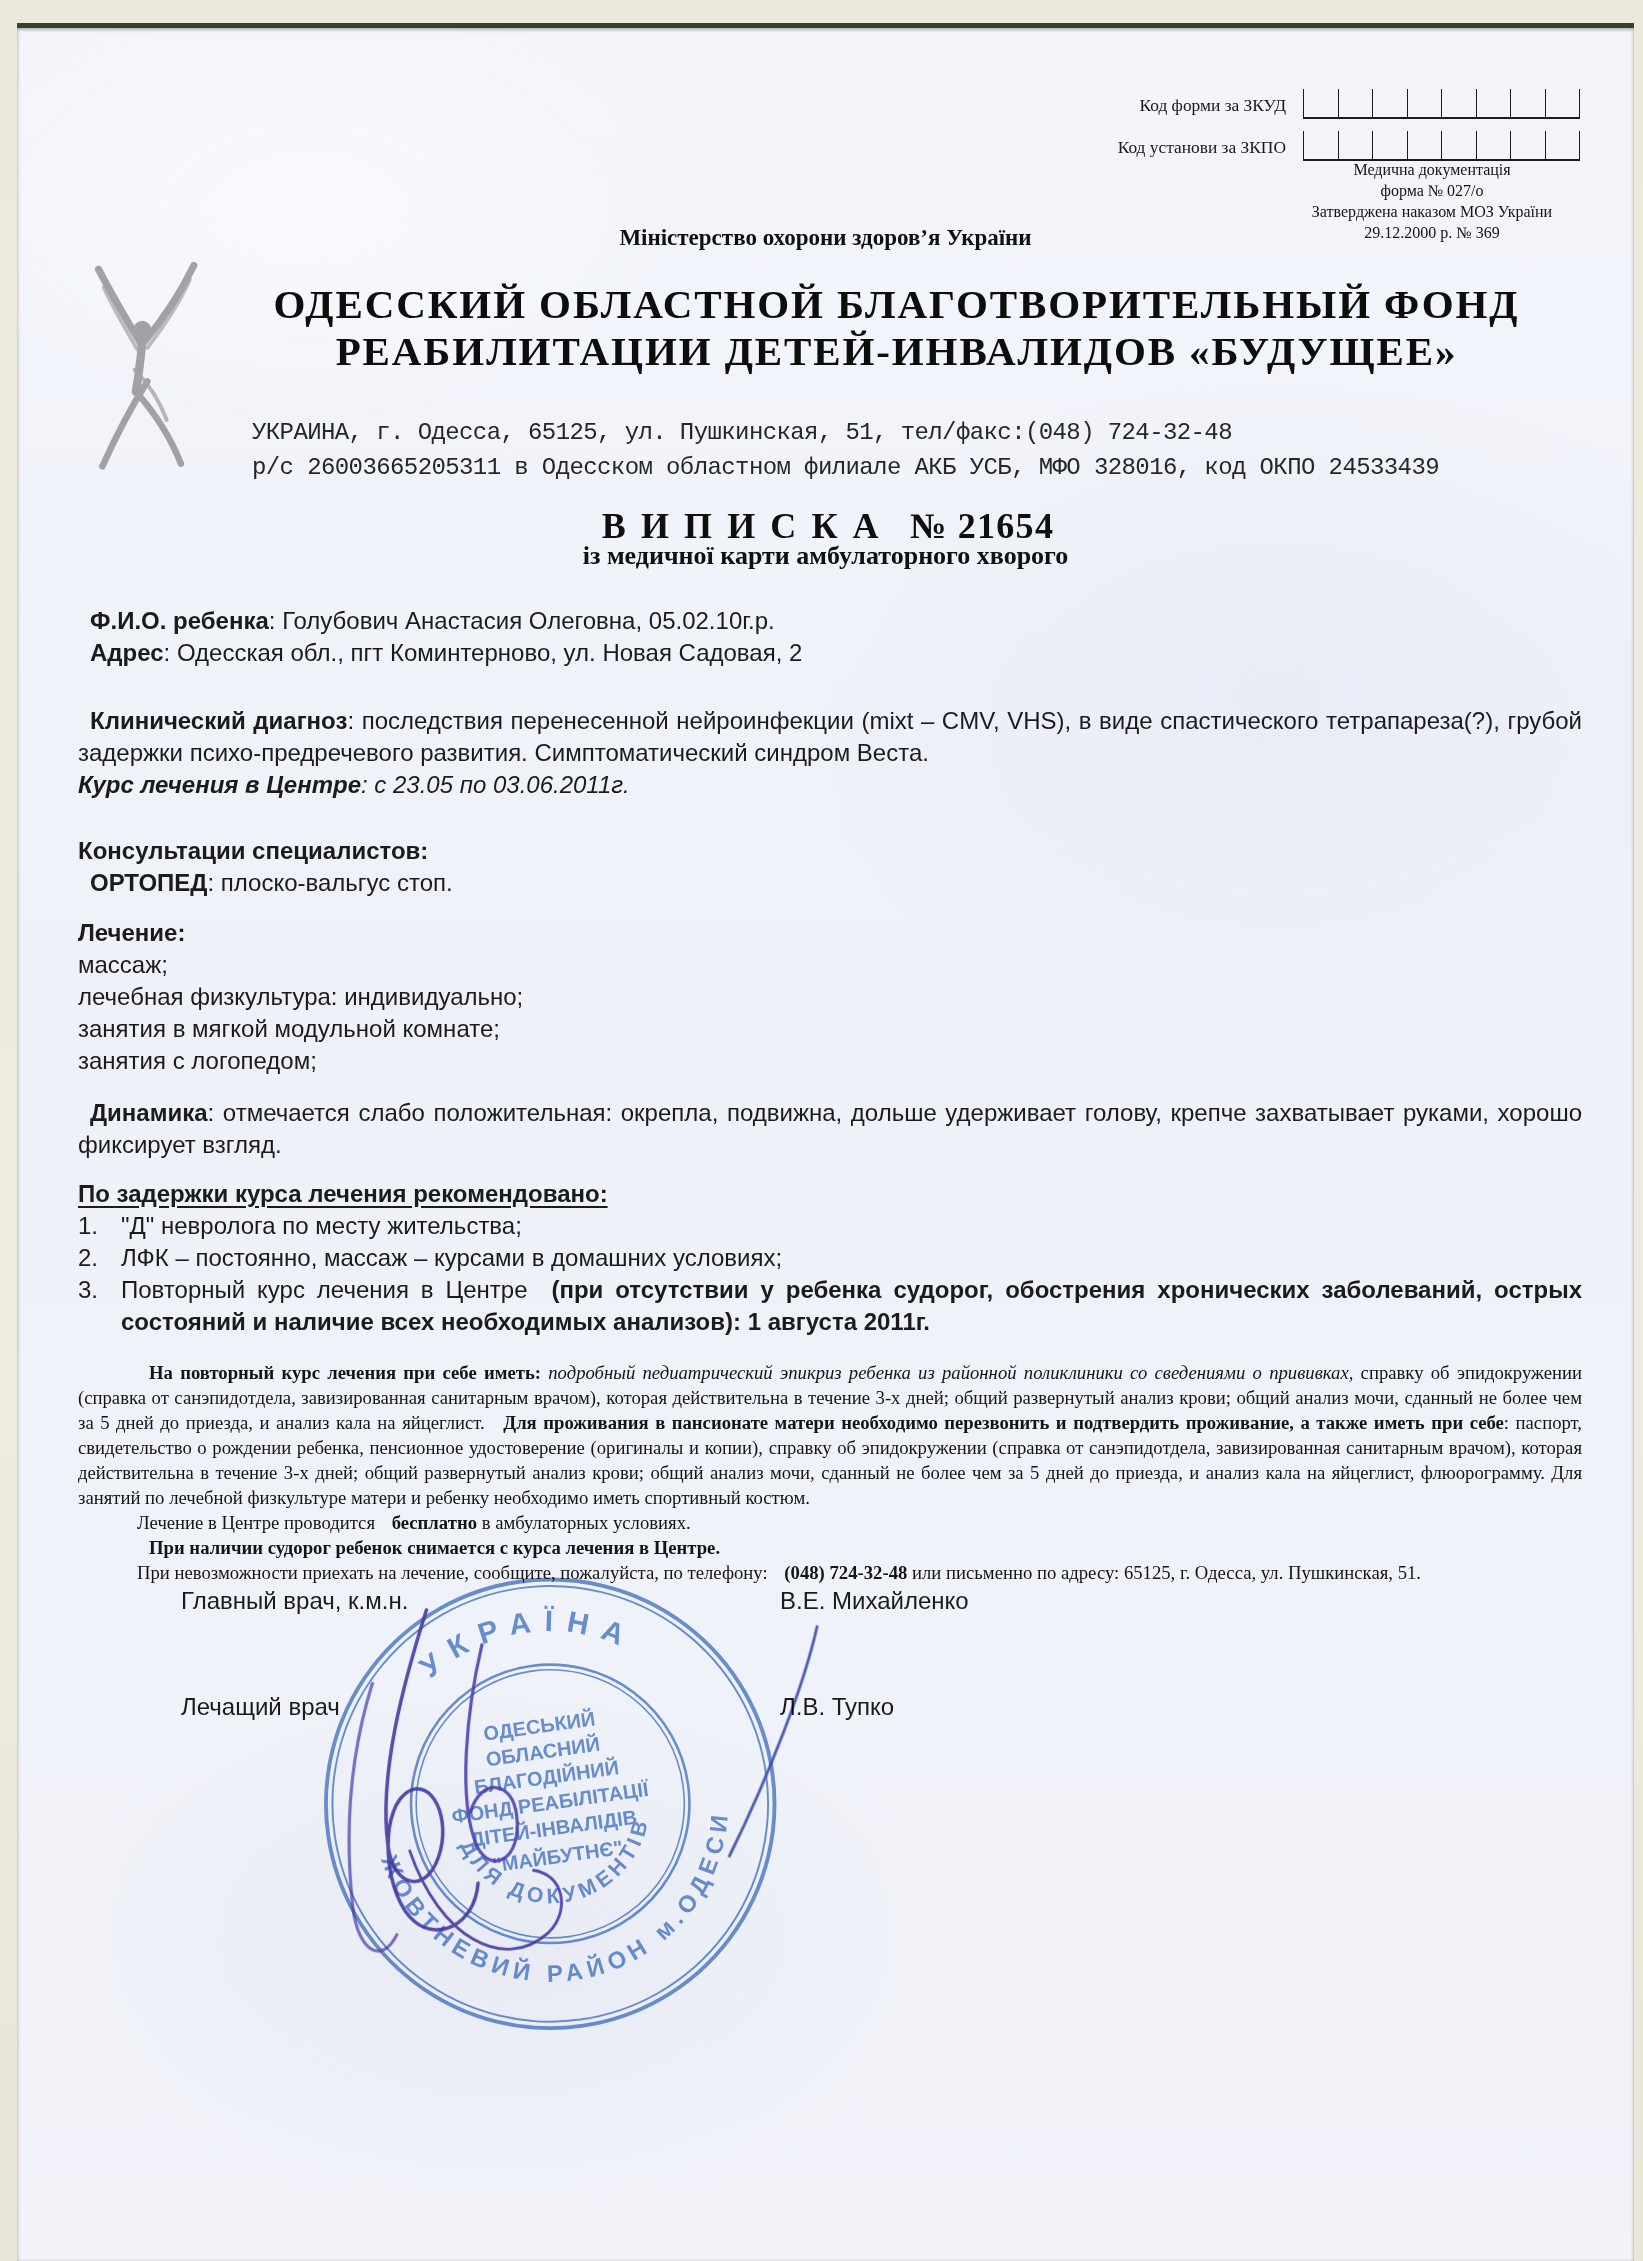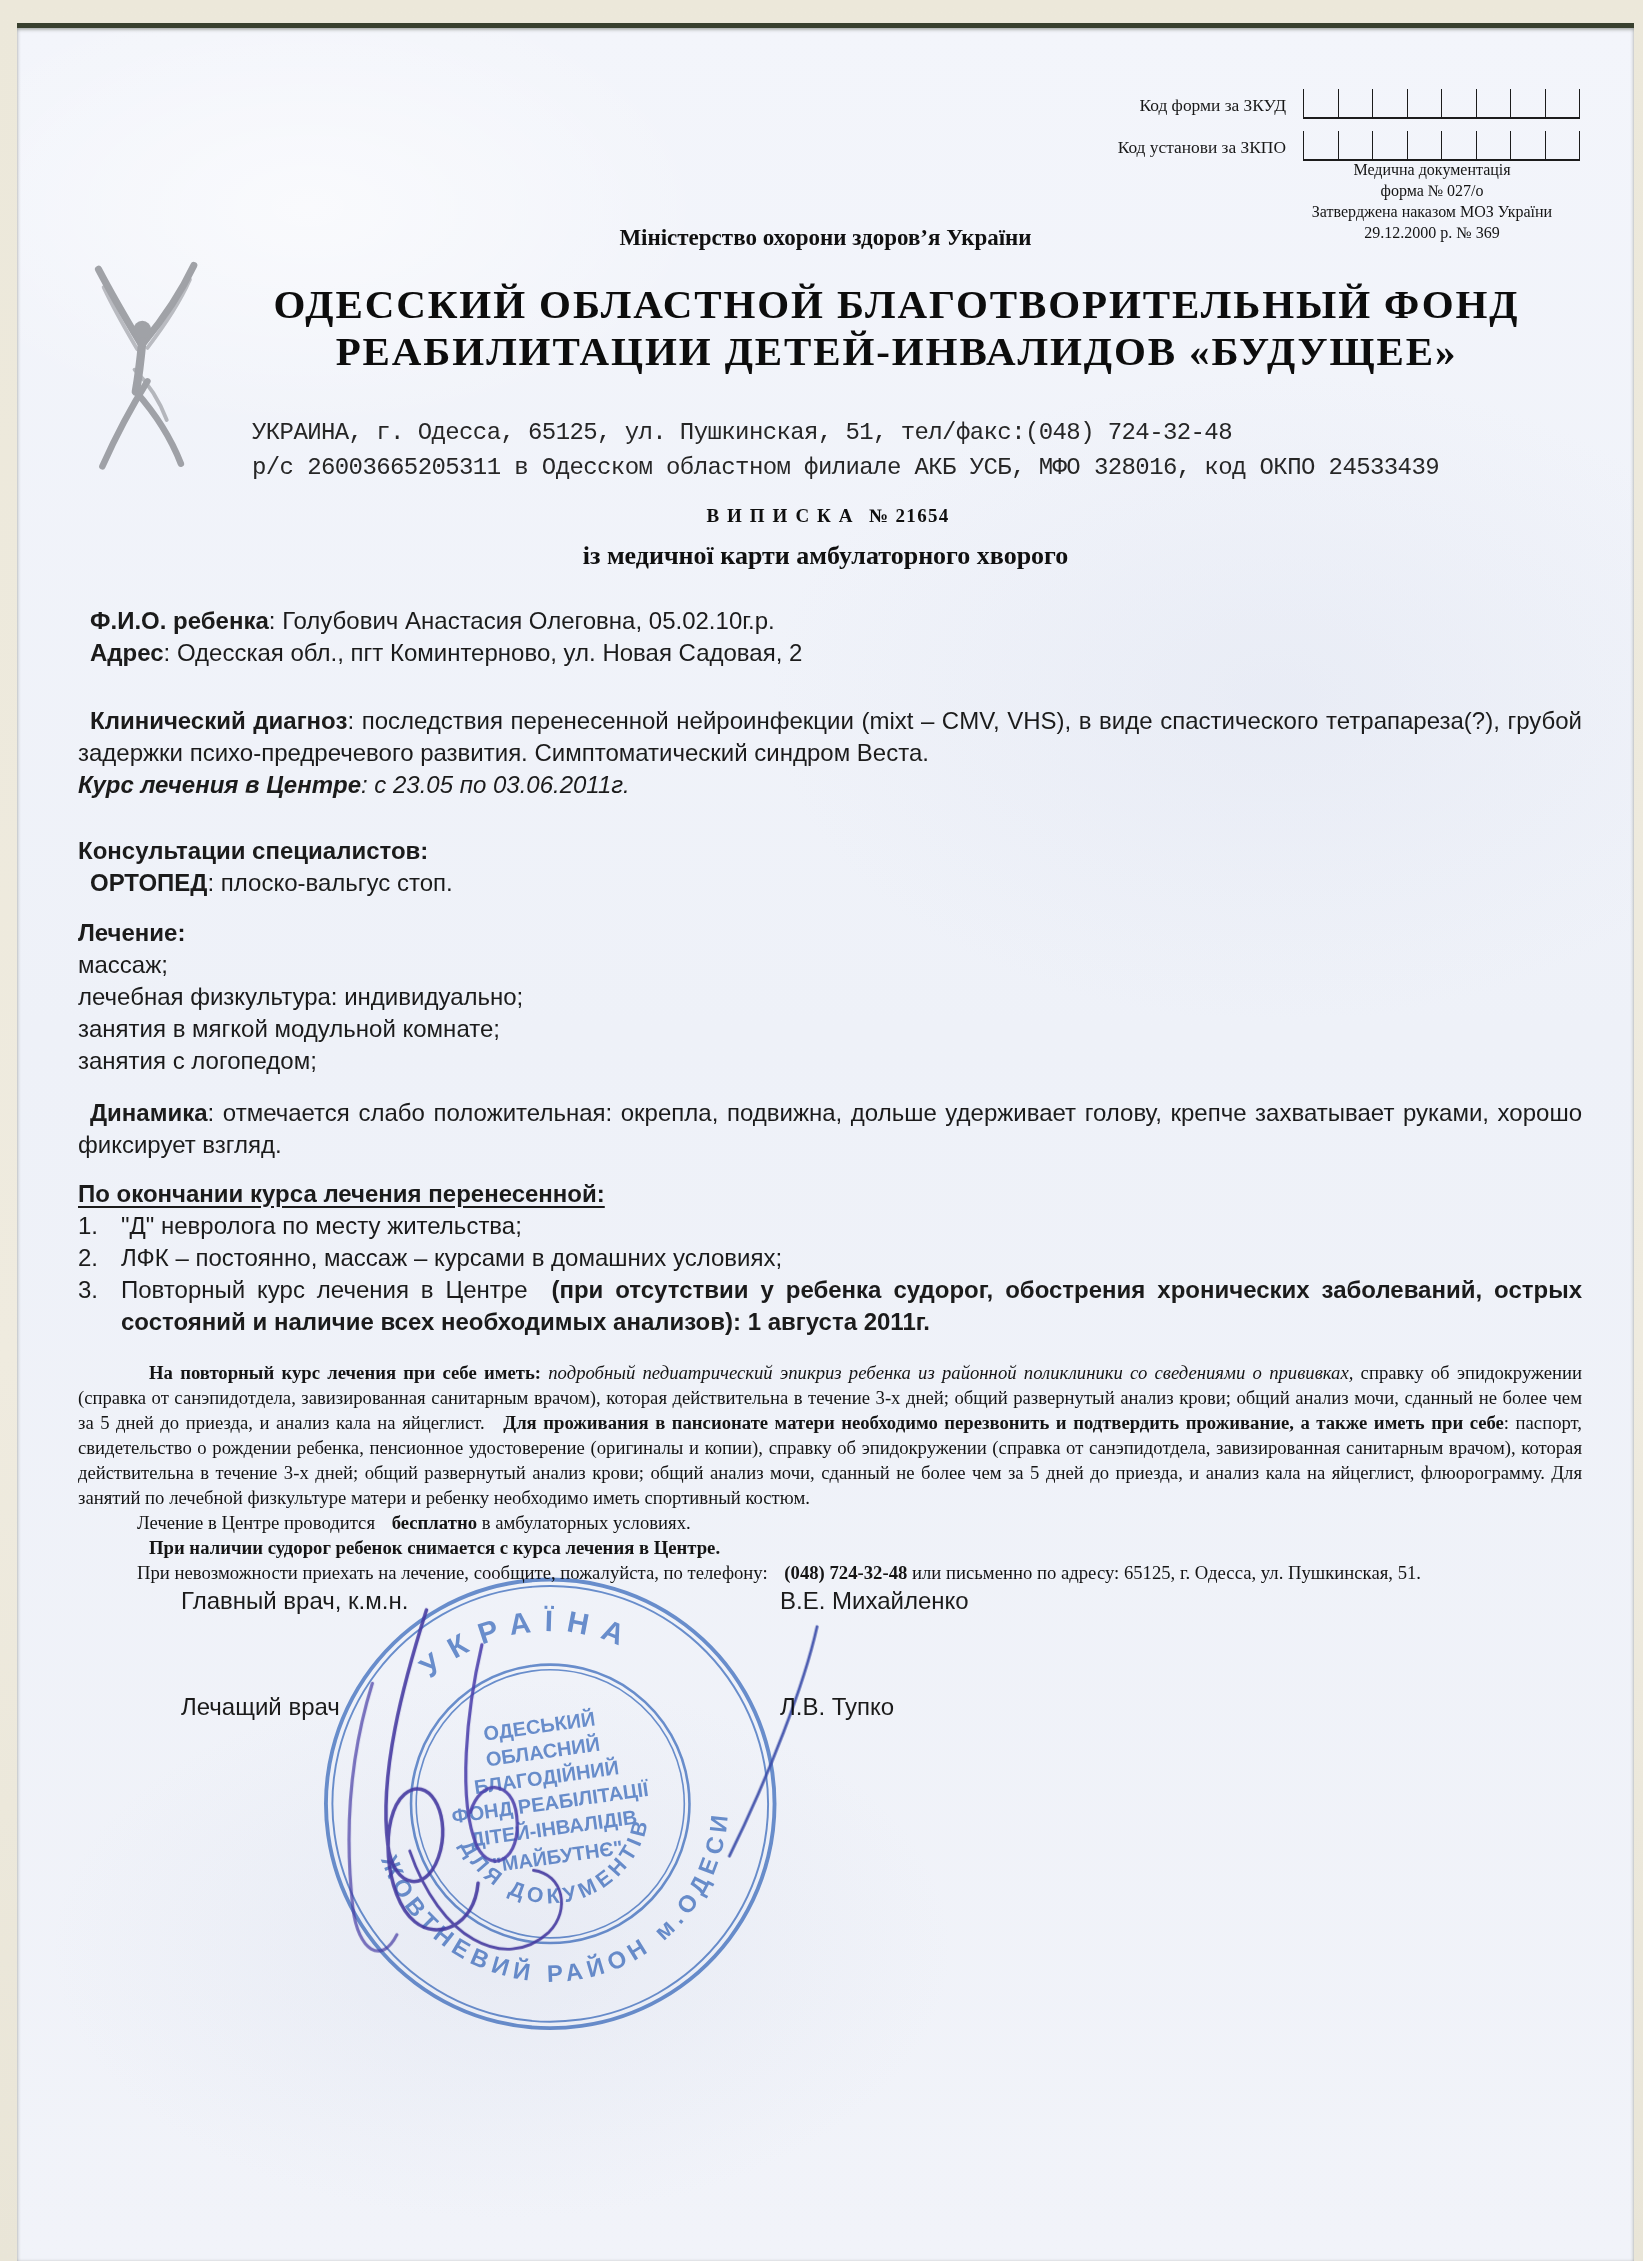--- a/index.html
+++ b/index.html
@@ -39,21 +39,21 @@
 
   .org { position:absolute; left:219px; right:77px; top:253px; text-align:center;
     font-family:"Liberation Serif", serif; font-weight:700; color:#0d0d0d;
     font-size:41px; line-height:47px; letter-spacing:1.9px; }
 
   .addr { position:absolute; left:235px; top:387px;
     font-family:"Liberation Mono","DejaVu Sans Mono", monospace;
     font-size:24px; line-height:35px; color:#262626; letter-spacing:-0.6px; white-space:nowrap; }
 
   .vypiska { position:absolute; left:5px; right:0; top:477px; text-align:center;
-    font-family:"Liberation Serif", serif; font-weight:700; font-size:19px; color:#0f0f0f; }
+    font-family:"Liberation Serif", serif; font-weight:700; font-size:36px; color:#0f0f0f; }
   .vypiska .word { letter-spacing:.42em; }
   .vypiska .num  { letter-spacing:1.3px; margin-left:.2em; }
   .vypiska-sub { position:absolute; left:0; right:0; top:513px; text-align:center;
     font-family:"Liberation Serif", serif; font-weight:700; font-size:26px; color:#101010; }
 
   
   .main { position:absolute; left:61px; right:52px; top:567px; font-size:24px; line-height:32px; color:#1b1b1b; }
   .main .para { text-align:justify; }
   .run-b { font-weight:700;margin-left:12px; }
   .run-i { font-style:italic; }
@@ -168,21 +168,21 @@
       <div><span class="run-b">ОРТОПЕД</span><span class="run-n">: плоско-вальгус стоп.</span></div>
 
       <div class="head-b treat-head">Лечение:</div>
       <div>массаж;</div>
       <div>лечебная физкультура: индивидуально;</div>
       <div>занятия в мягкой модульной комнате;</div>
       <div>занятия с логопедом;</div>
 
       <div class="para dynamics"><span class="run-b">Динамика</span><span class="run-n">: отмечается слабо положительная: окрепла, подвижна, дольше удерживает голову, крепче захватывает руками, хорошо фиксирует взгляд.</span></div>
 
-      <div class="head-u rec-head">По окончании курса лечения перенесенной:</div>
+      <div class="head-u rec-head">По задержки курса лечения рекомендовано:</div>
       <ol class="recs">
         <li>
           <span class="num">1.</span>
           <span><span class="run-n">"Д" невролога по месту жительства;</span></span>
         </li>
         <li>
           <span class="num">2.</span>
           <span><span class="run-n">ЛФК – постоянно, массаж – курсами  в домашних условиях;</span></span>
         </li>
         <li>

